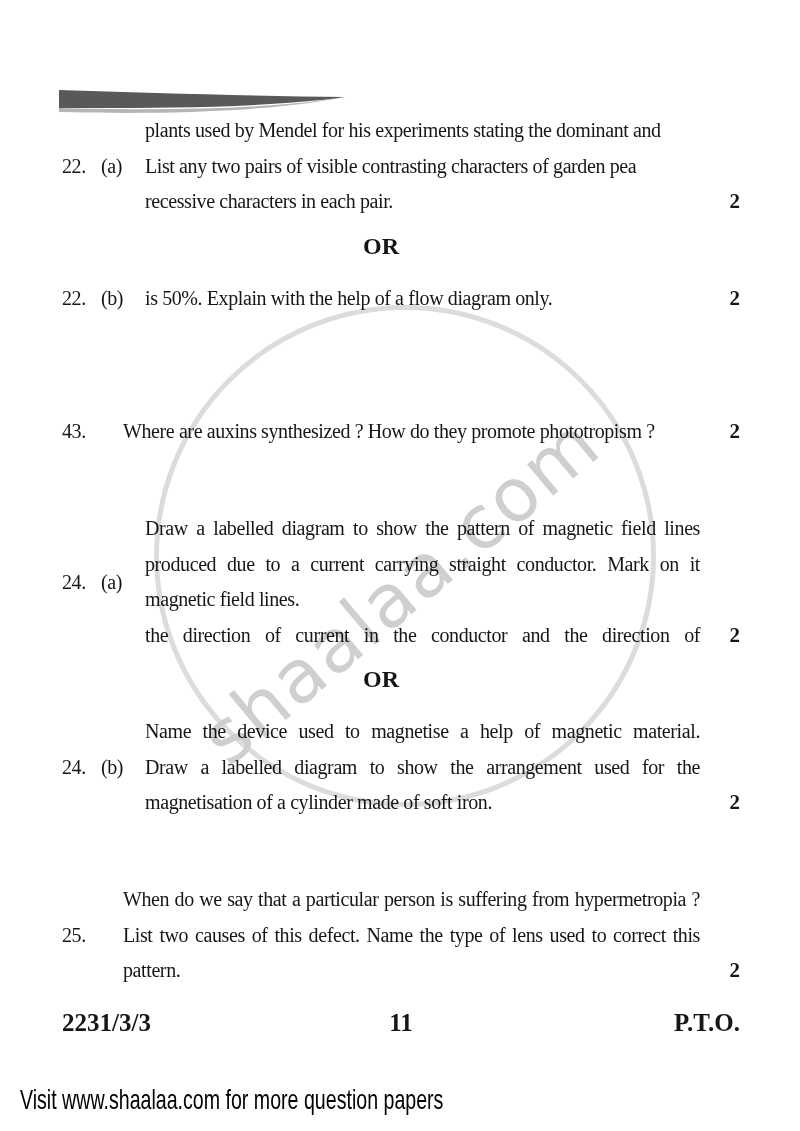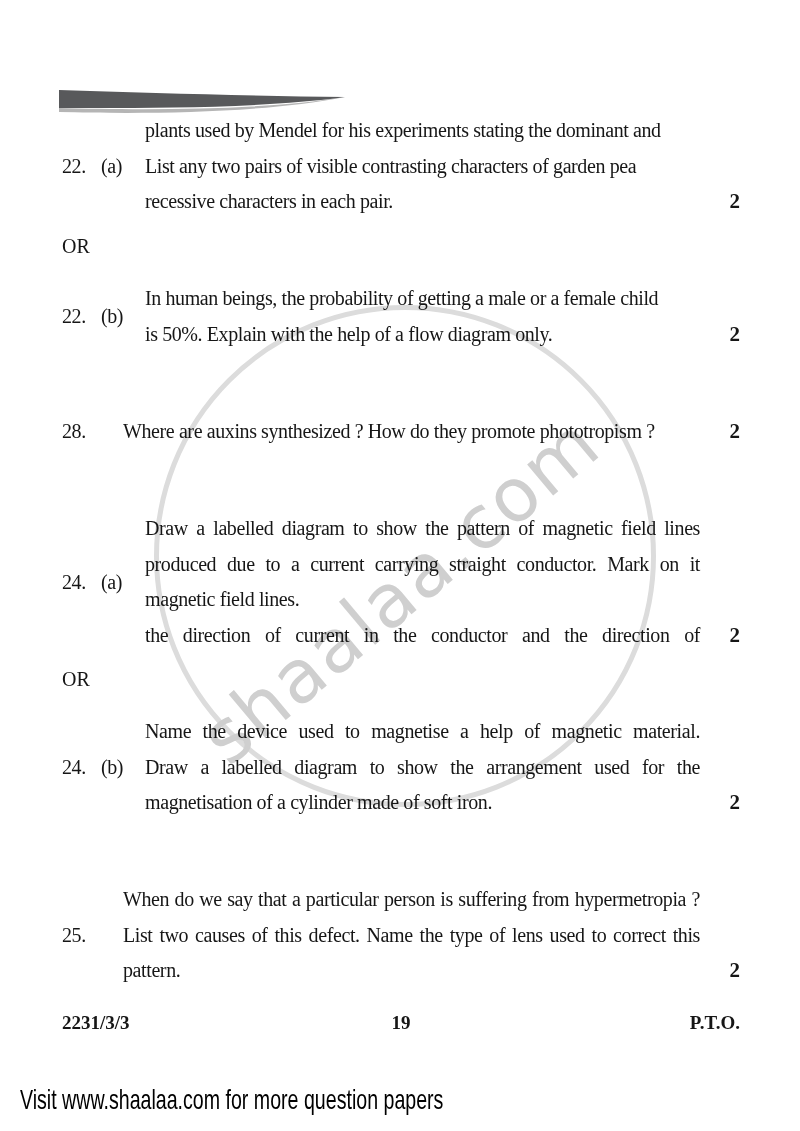--- a/index.html
+++ b/index.html
@@ -32,25 +32,25 @@
   .qpart{width:44px;flex:none;}
   .qtext{width:555px;flex:none;}
   .q.nopart .qtext{width:577px;}
   .ln{white-space:nowrap;}
   .ln.just{white-space:normal;text-align:justify;text-align-last:justify;word-spacing:-2px;}
   .marks{
     position:absolute;right:0;bottom:0;font-weight:bold;font-size:21px;
     line-height:35.7px;letter-spacing:0;
   }
   .or{
-    position:absolute;left:62px;width:638px;font-weight:normal;
-    font-size:20px;line-height:28px;
+    position:absolute;left:62px;width:638px;text-align:center;font-weight:bold;
+    font-size:24px;line-height:28px;
   }
   .footer{position:absolute;left:62px;width:678px;top:1009px;height:28px;
-    font-weight:bold;font-size:19px;line-height:28px;}
+    font-weight:bold;font-size:25px;line-height:28px;}
   .footer .code{position:absolute;left:0;top:0;}
   .footer .pageno{position:absolute;left:50%;top:0;transform:translateX(-50%);}
   .footer .pto{position:absolute;right:0;top:0;}
   .caption{
     position:absolute;left:20px;top:1086px;font-family:"Liberation Sans",sans-serif;
     font-size:28px;line-height:28px;color:#000;white-space:nowrap;
     transform:scaleX(0.7);transform-origin:0 0;
   }
 </style>
 </head>
@@ -78,28 +78,27 @@
       </div>
       <span class="marks">2</span>
     </section>
 
     <div class="or" style="top:232px">OR</div>
 
     <section class="q" style="top:281px">
       <span class="qnum">22.</span>
       <span class="qpart">(b)</span>
       <div class="qtext">
-        <div class="ln">In human beings, the probability of getting a male or a female child</div>
         <div class="ln">is 50%. Explain with the help of a flow diagram only.</div>
       </div>
       <span class="marks">2</span>
     </section>
 
     <section class="q nopart" style="top:414px">
-      <span class="qnum">28.</span>
+      <span class="qnum">43.</span>
       <div class="qtext">
         <div class="ln">Where are auxins synthesized ? How do they promote phototropism ?</div>
       </div>
       <span class="marks">2</span>
     </section>
 
     <section class="q" style="top:511px">
       <span class="qnum">24.</span>
       <span class="qpart">(a)</span>
       <div class="qtext">
@@ -129,20 +128,20 @@
       <div class="qtext">
         <div class="ln just">When do we say that a particular person is suffering from hypermetropia ?</div>
         <div class="ln just">List two causes of this defect. Name the type of lens used to correct this</div>
         <div class="ln">pattern.</div>
       </div>
       <span class="marks">2</span>
     </section>
 
     <div class="footer">
       <span class="code">2231/3/3</span>
-      <span class="pageno">19</span>
+      <span class="pageno">11</span>
       <span class="pto">P.T.O.</span>
     </div>
 
     <div class="caption">Visit www.shaalaa.com for more question papers</div>
 
   </div>
 </div>
 
 </body></html>

